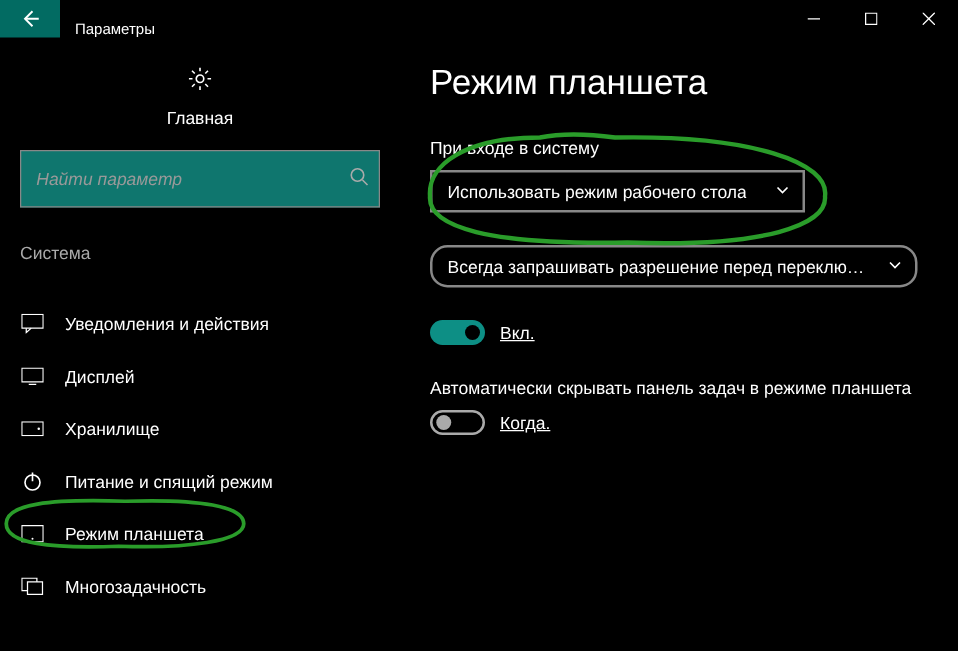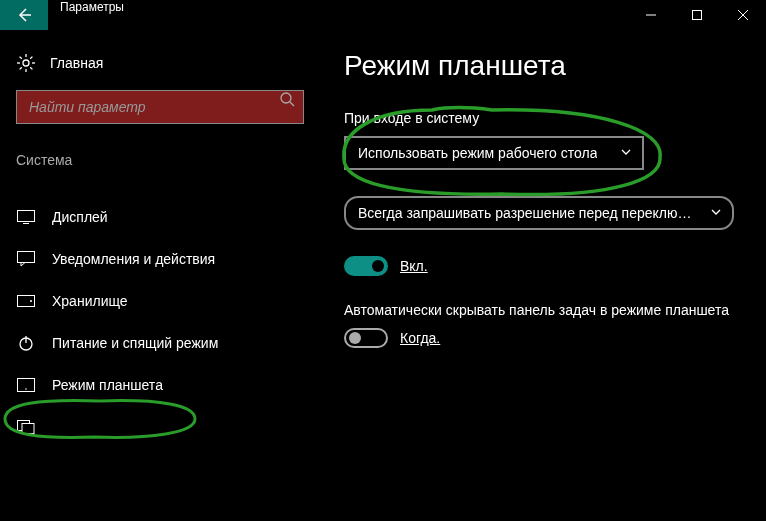--- a/index.html
+++ b/index.html
@@ -8,21 +8,21 @@
     background: #000;
     color: #fff;
     width: 766px;
     height: 521px;
     overflow: hidden;
     position: relative;
   }
   .titlebar {
     height: 30px;
     display: flex;
-    align-items: flex-start;
+    align-items: flex-end;
     background: #000;
   }
   .back-btn {
     width: 48px;
     height: 30px;
     background: #026b62;
     display: flex;
     align-items: center;
     justify-content: center;
     cursor: pointer;
@@ -51,28 +51,30 @@
   .sidebar {
     width: 320px;
     padding: 18px 16px 0 16px;
   }
   .home-row {
     display: flex;
     align-items: center;
     gap: 14px;
     padding: 6px 0 18px 0;
     cursor: pointer;
+    flex-direction: column;
   }
   .home-row .label { font-size: 14px; }
   .search-box {
     display: flex;
+    align-items: center;
     border: 1px solid #888;
-    height: 34px;
+    height: 46px;
     padding: 0 8px 0 12px;
-    background: #7f1d1d;
+    background: #0f766e;
   }
   .search-box input {
     flex: 1;
     background: transparent;
     border: none;
     outline: none;
     color: #fff;
     font-size: 14px;
     font-style: italic;
     font-family: inherit;
@@ -222,38 +224,38 @@
             <circle cx="7" cy="7" r="5" stroke="#aaa" fill="none" stroke-width="1.3"></circle>
             <line x1="11" y1="11" x2="15" y2="15" stroke="#aaa" stroke-width="1.3"></line>
           </svg>
       </span>
     </div>
 
     <div class="section-title">Система</div>
 
     <div class="nav-item">
       <span class="nav-icon">
+          <svg width="18" height="16" viewBox="0 0 18 16">
+            <rect x="0.5" y="0.5" width="17" height="11" stroke="#fff" fill="none"></rect>
+            <path d="M4 11.5 L4 15 L8 11.5" stroke="#fff" fill="none"></path>
+          </svg>
+        </span>
+      <span>Уведомления и действия</span>
+    </div>
+    <div class="nav-item">
+      <span class="nav-icon">
           <svg width="18" height="14" viewBox="0 0 18 14">
             <rect x="0.5" y="0.5" width="17" height="11" stroke="#fff" fill="none"></rect>
             <line x1="6" y1="13.5" x2="12" y2="13.5" stroke="#fff"></line>
           </svg>
         </span>
       <span>Дисплей</span>
     </div>
     <div class="nav-item">
       <span class="nav-icon">
-          <svg width="18" height="16" viewBox="0 0 18 16">
-            <rect x="0.5" y="0.5" width="17" height="11" stroke="#fff" fill="none"></rect>
-            <path d="M4 11.5 L4 15 L8 11.5" stroke="#fff" fill="none"></path>
-          </svg>
-        </span>
-      <span>Уведомления и действия</span>
-    </div>
-    <div class="nav-item">
-      <span class="nav-icon">
           <svg width="18" height="12" viewBox="0 0 18 12">
             <rect x="0.5" y="0.5" width="17" height="11" stroke="#fff" fill="none"></rect>
             <circle cx="14" cy="6" r="1" fill="#fff"></circle>
           </svg>
         </span>
       <span>Хранилище</span>
     </div>
     <div class="nav-item">
       <span class="nav-icon">
           <svg width="16" height="16" viewBox="0 0 16 16">
@@ -272,20 +274,21 @@
         </span>
       <span>Режим планшета</span>
     </div>
     <div class="nav-item">
       <span class="nav-icon">
           <svg width="18" height="14" viewBox="0 0 18 14">
             <rect x="0.5" y="0.5" width="12" height="10" stroke="#fff" fill="none"></rect>
             <rect x="5" y="3.5" width="12" height="10" stroke="#fff" fill="#000"></rect>
           </svg>
         </span>
+      <span>Многозадачность</span>
     </div>
   </div>
 
   <div class="main">
     <div class="page-title">Режим планшета</div>
 
     <div class="setting-label">При входе в систему</div>
     <div class="dropdown narrow">
       <span class="dropdown-text">Использовать режим рабочего стола</span>
       <span><svg width="12" height="12" viewBox="0 0 12 12">

